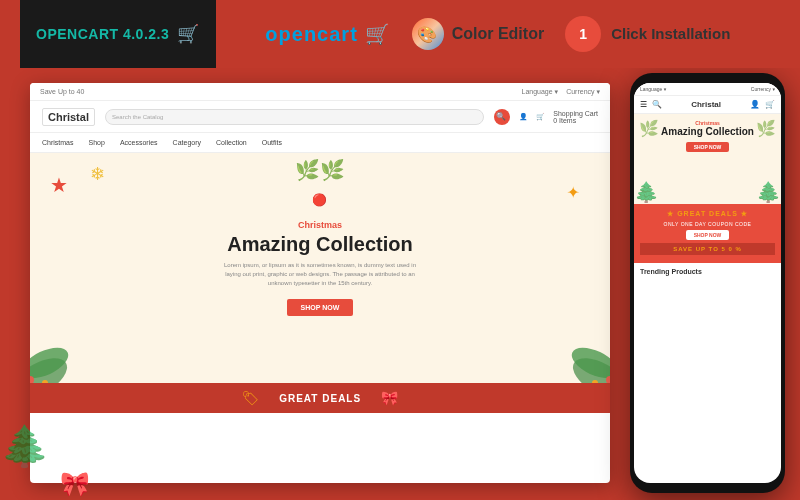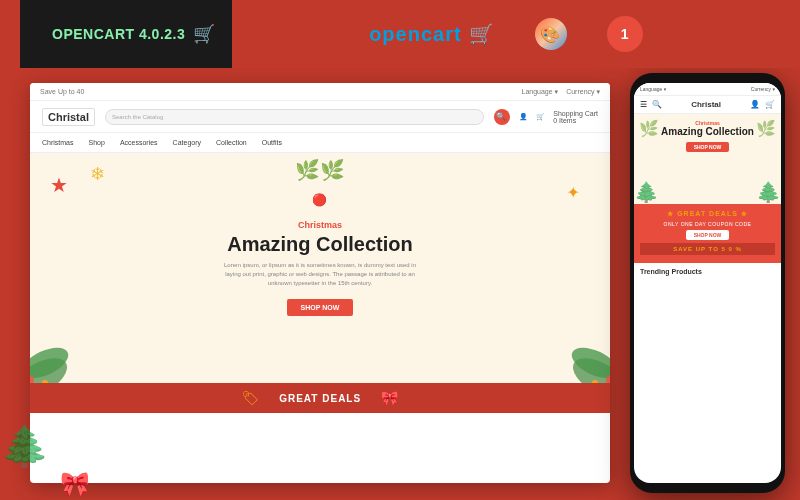--- a/index.html
+++ b/index.html
@@ -23,34 +23,33 @@
     .top-bar-left {
       display: flex;
       align-items: center;
       background: #1a1a1a;
       height: 68px;
       padding: 0 16px;
       gap: 8px;
       min-width: 170px;
     }
     .opencart-version {
-      color: #86efac;
+      color: #14b8a6;
       font-size: 14px;
       font-weight: bold;
       letter-spacing: 0.5px;
-      margin-left: 16px;
     }
     .cart-icon-top {
       color: #fff;
       font-size: 18px;
     }
     .top-bar-middle {
       display: flex;
       align-items: center;
-      gap: 40px;
+      gap: 21px;
       flex: 1;
       justify-content: center;
     }
     .opencart-logo {
       display: flex;
       align-items: center;
       gap: 8px;
     }
     .opencart-logo-text {
       font-size: 20px;
@@ -472,24 +471,28 @@
     <span class="opencart-version">OPENCART 4.0.2.3</span>
     <span class="cart-icon-top">🛒</span>
   </div>
   <div class="top-bar-middle">
     <div class="opencart-logo">
       <span class="opencart-logo-text">opencart</span>
       <span class="cart-icon-blue">🛒</span>
     </div>
     <div class="color-editor">
       <div class="color-editor-icon">🎨</div>
+      <span class="color-editor-text">Color Editor</span>
     </div>
     <div class="one-click">
       <div class="one-click-icon">
         <span>1</span>
+      </div>
+      <div class="one-click-text">
+        <span>Click Installation</span>
       </div>
     </div>
   </div>
 </div>
 
 <div class="main-area">
 
   <div class="website-preview">
 
     <div class="site-topbar">

